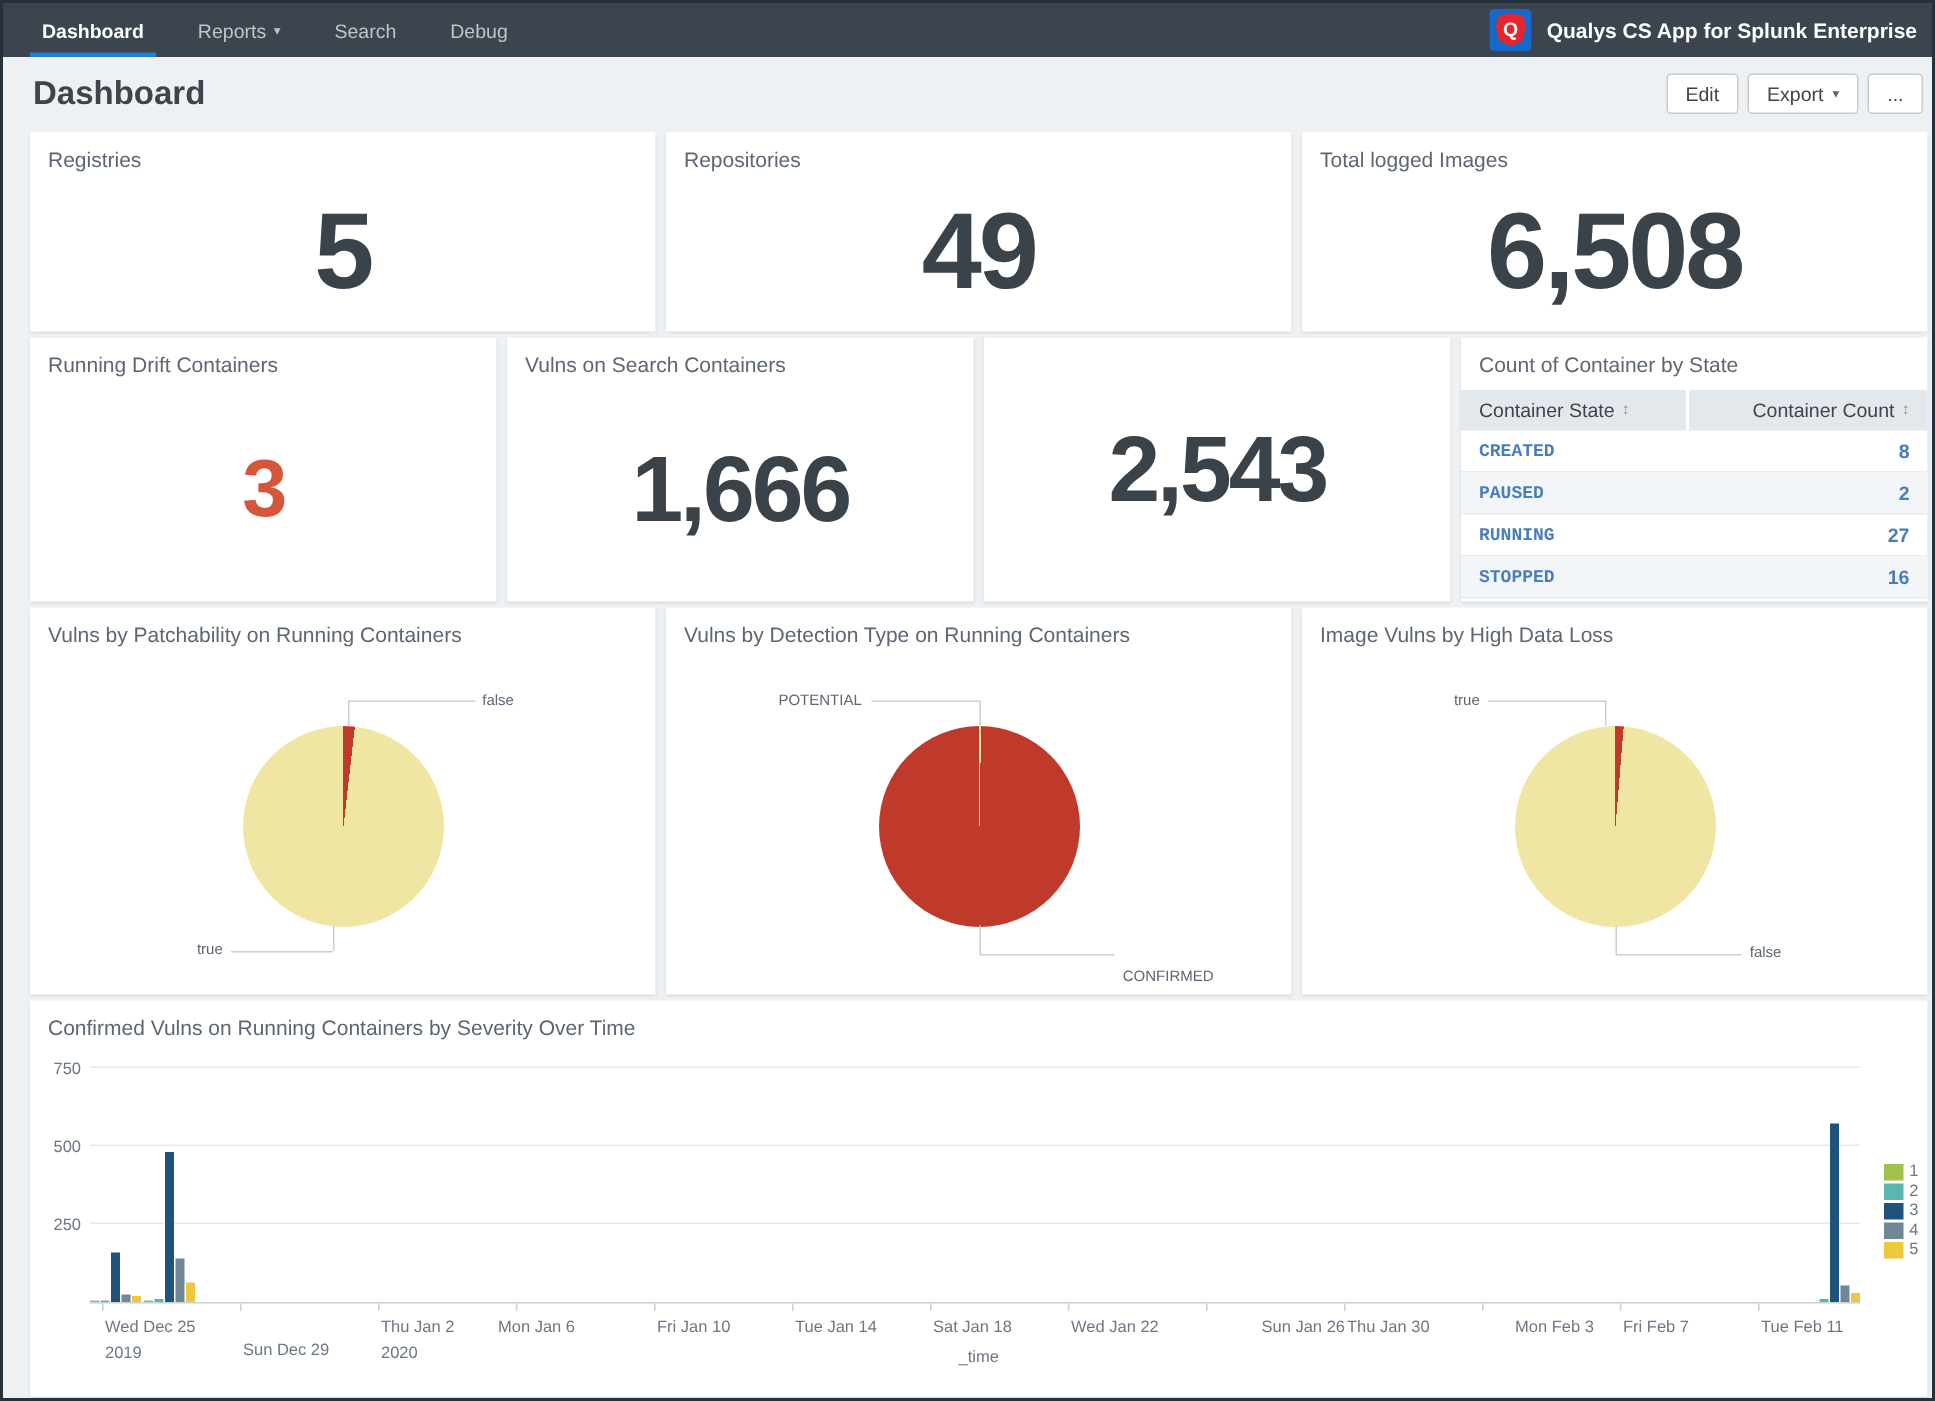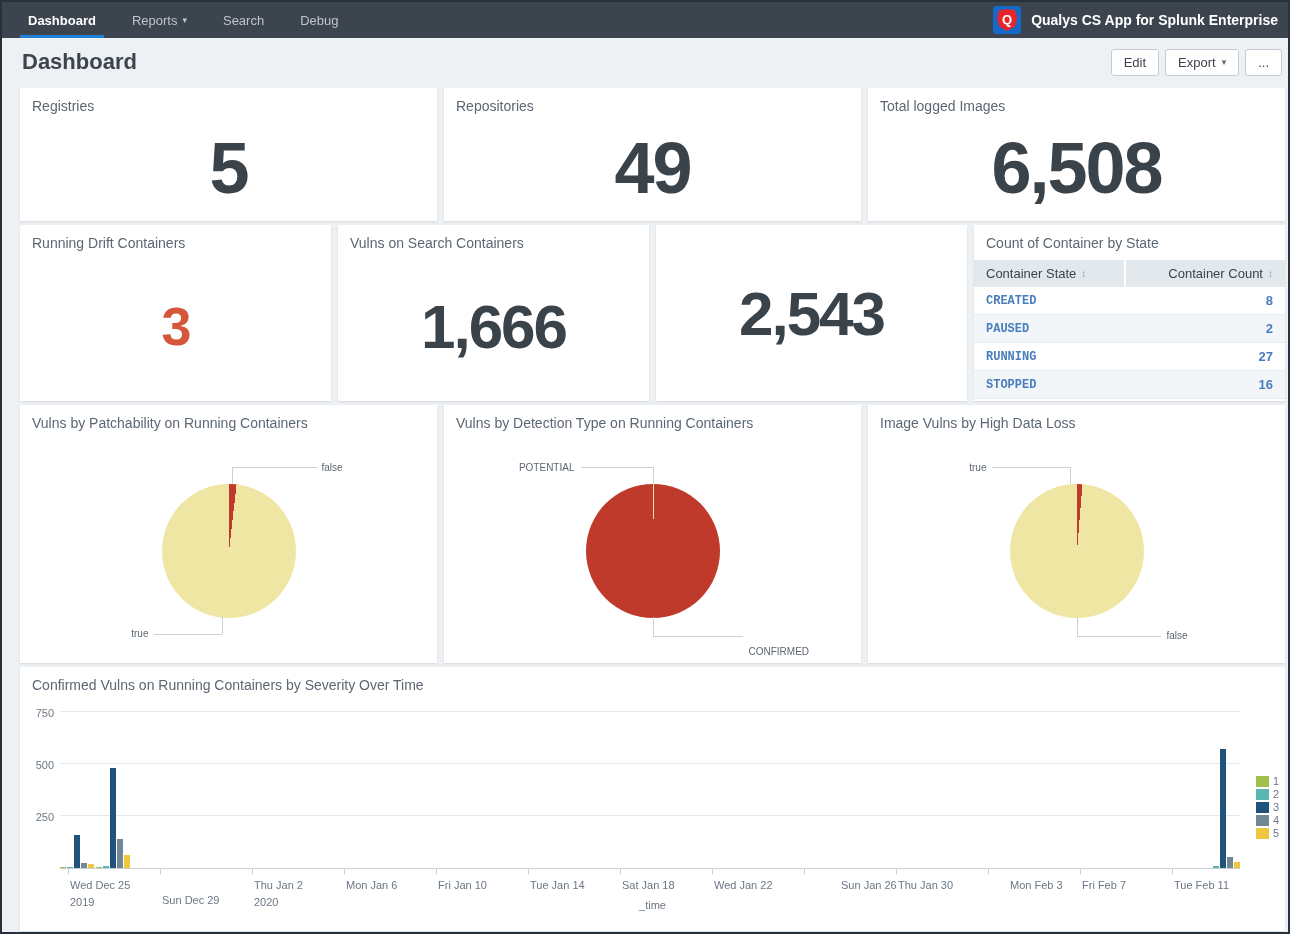--- a/index.html
+++ b/index.html
@@ -253,21 +253,21 @@
             <div class="ylab" style="top: 2px;">750</div>
             <div class="xtick" style="left: 8px;"></div>
             <div class="xlab" style="left: 10px;">Wed Dec 25
 2019</div>
             <div class="xtick" style="left: 100px;"></div>
             <div class="xlab" style="left: 102px; margin-top: 15px;">Sun Dec 29</div>
             <div class="xtick" style="left: 192px;"></div>
             <div class="xlab" style="left: 194px;">Thu Jan 2
 2020</div>
             <div class="xtick" style="left: 284px;"></div>
-            <div class="xlab" style="left: 286px;">Mon Jan 6</div>
+            <div class="xlab" style="left: 272px;">Mon Jan 6</div>
             <div class="xtick" style="left: 376px;"></div>
             <div class="xlab" style="left: 378px;">Fri Jan 10</div>
             <div class="xtick" style="left: 468px;"></div>
             <div class="xlab" style="left: 470px;">Tue Jan 14</div>
             <div class="xtick" style="left: 560px;"></div>
             <div class="xlab" style="left: 562px;">Sat Jan 18</div>
             <div class="xtick" style="left: 652px;"></div>
             <div class="xlab" style="left: 654px;">Wed Jan 22</div>
             <div class="xtick" style="left: 744px;"></div>
             <div class="xlab" style="left: 746px; margin-left: 35px;">Sun Jan 26</div>

